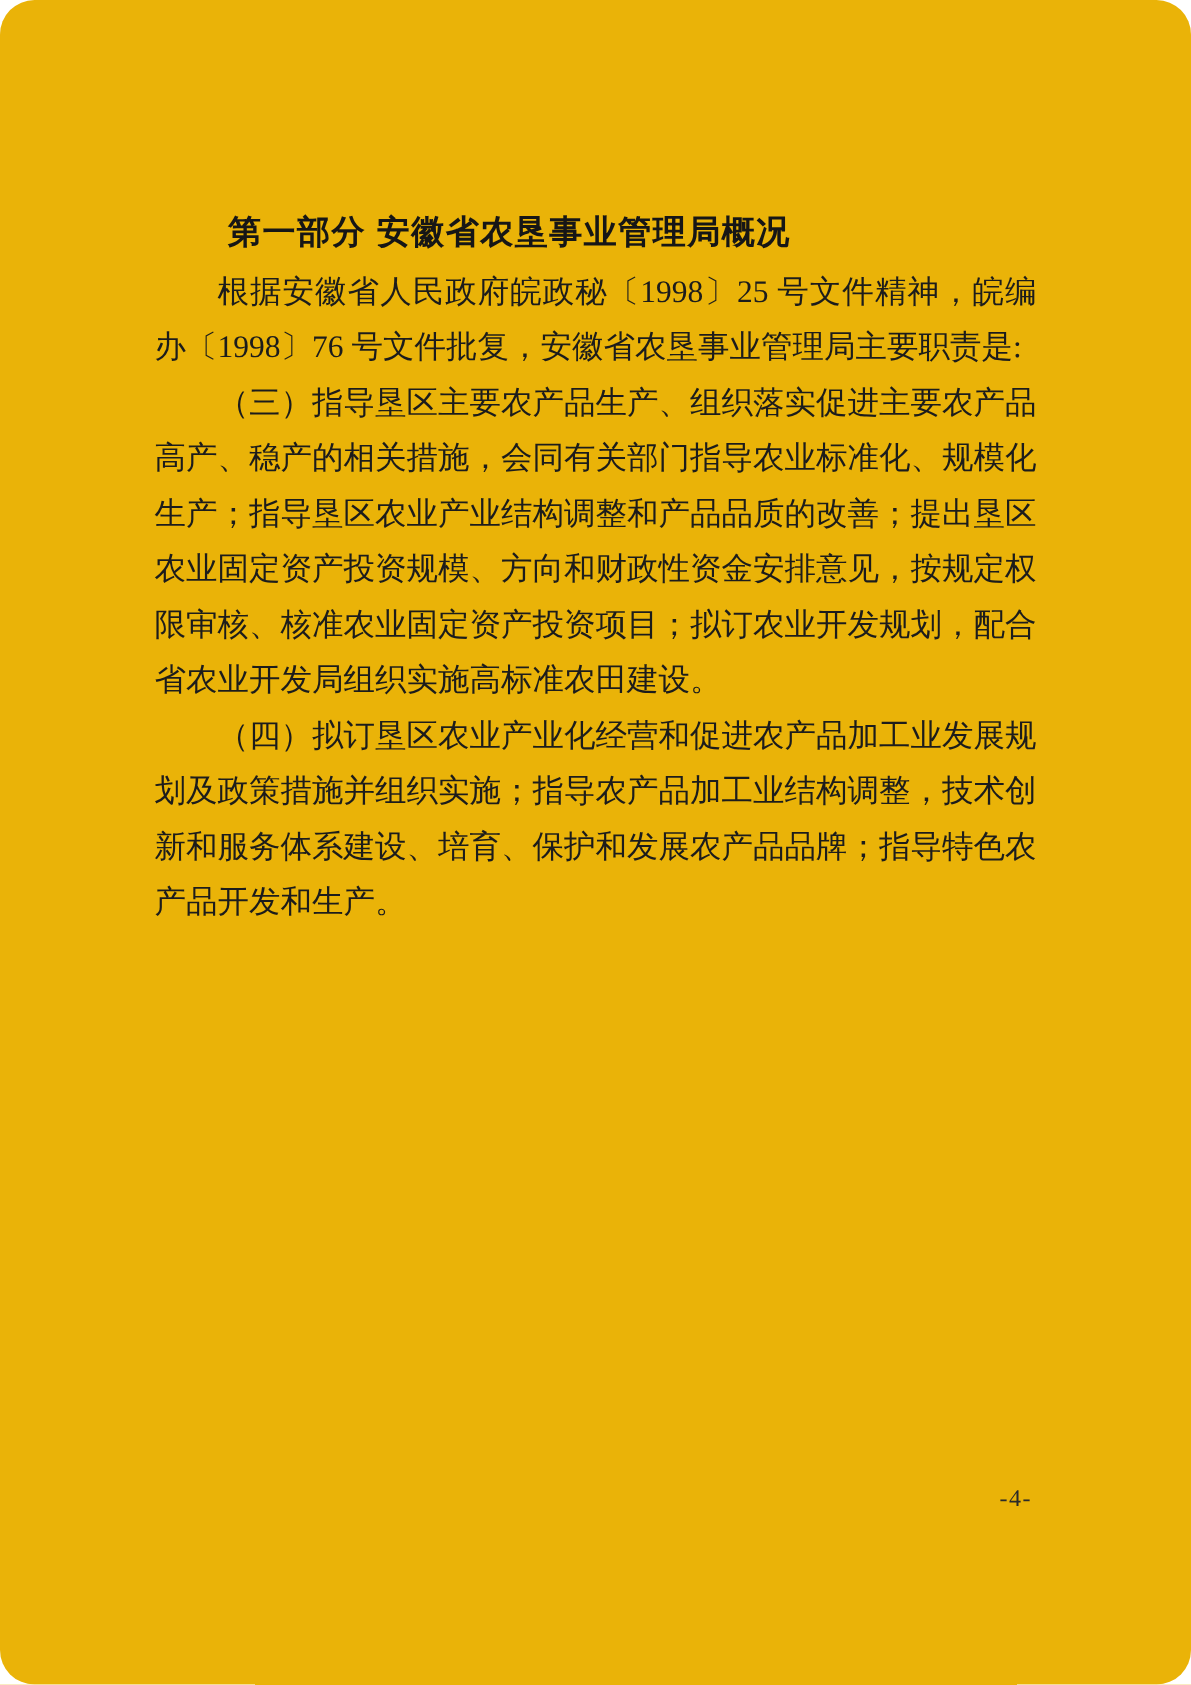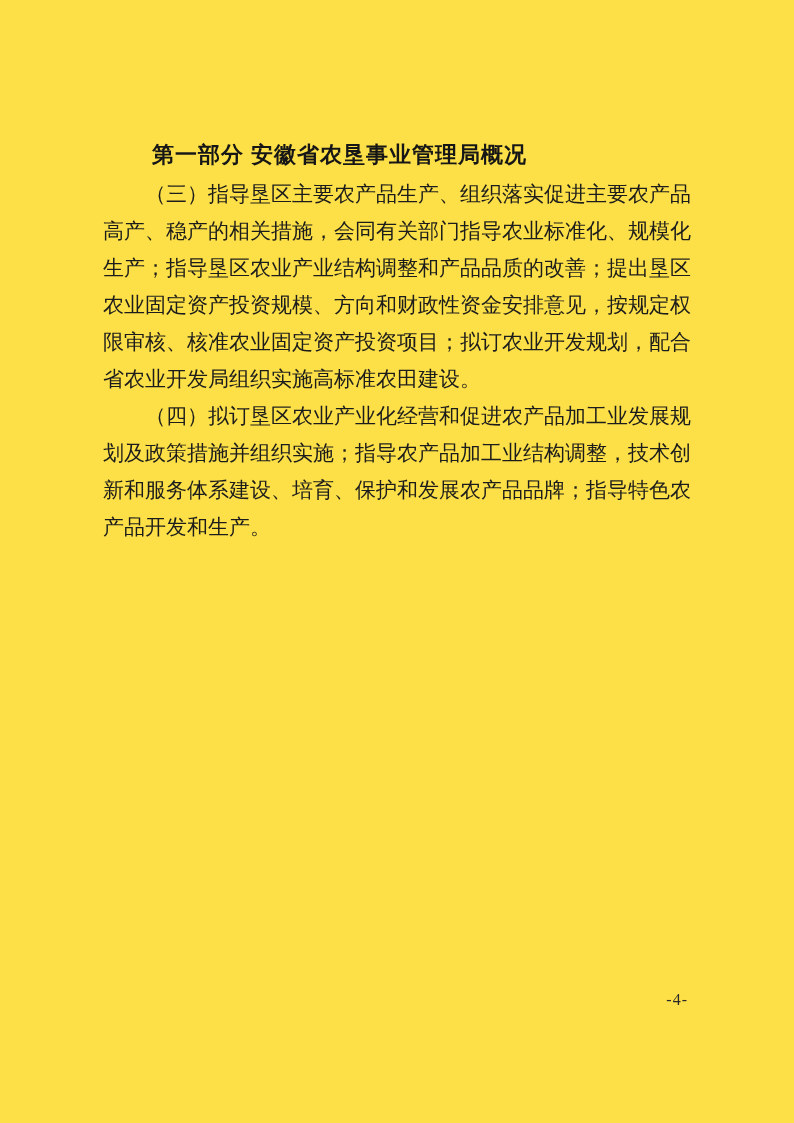--- a/index.html
+++ b/index.html
@@ -5,24 +5,25 @@
   * { box-sizing: border-box; }
   html, body {
     margin: 0;
     padding: 0;
     background: #ffffff;
   }
   .page {
     position: relative;
     width: 794px;
     height: 1123px;
-    background: #fde047;
+    background: #eab308;
     overflow: hidden;
     font-family: "Liberation Serif", "DejaVu Serif", serif;
     color: #1c1c1c;
+    border-radius: 23px;
   }
   .content {
     position: absolute;
     left: 103px;
     top: 140px;
     width: 588px;
   }
   .part-title {
     margin: 0;
     padding-left: 49px;
@@ -65,18 +66,19 @@
     font-family: "Liberation Serif", "DejaVu Serif", serif;
   }
 </style>
 </head>
 <body>
 
 <div class="page">
   <div class="content">
     <h1 class="part-title">第一部分 安徽省农垦事业管理局概况</h1>
     <div class="body-text">
+      <p>根据安徽省人民政府皖政秘〔1998〕25 号文件精神，皖编办〔1998〕76 号文件批复，安徽省农垦事业管理局主要职责是:</p>
       <p>（三）指导垦区主要农产品生产、组织落实促进主要农产品高产、稳产的相关措施，会同有关部门指导农业标准化、规模化生产；指导垦区农业产业结构调整和产品品质的改善；提出垦区农业固定资产投资规模、方向和财政性资金安排意见，按规定权限审核、核准农业固定资产投资项目；拟订农业开发规划，配合省农业开发局组织实施高标准农田建设。</p>
       <p>（四）拟订垦区农业产业化经营和促进农产品加工业发展规划及政策措施并组织实施；指导农产品加工业结构调整，技术创新和服务体系建设、培育、保护和发展农产品品牌；指导特色农产品开发和生产。</p>
     </div>
   </div>
   <div class="page-number">-4-</div>
 </div>
 
 </body></html>

